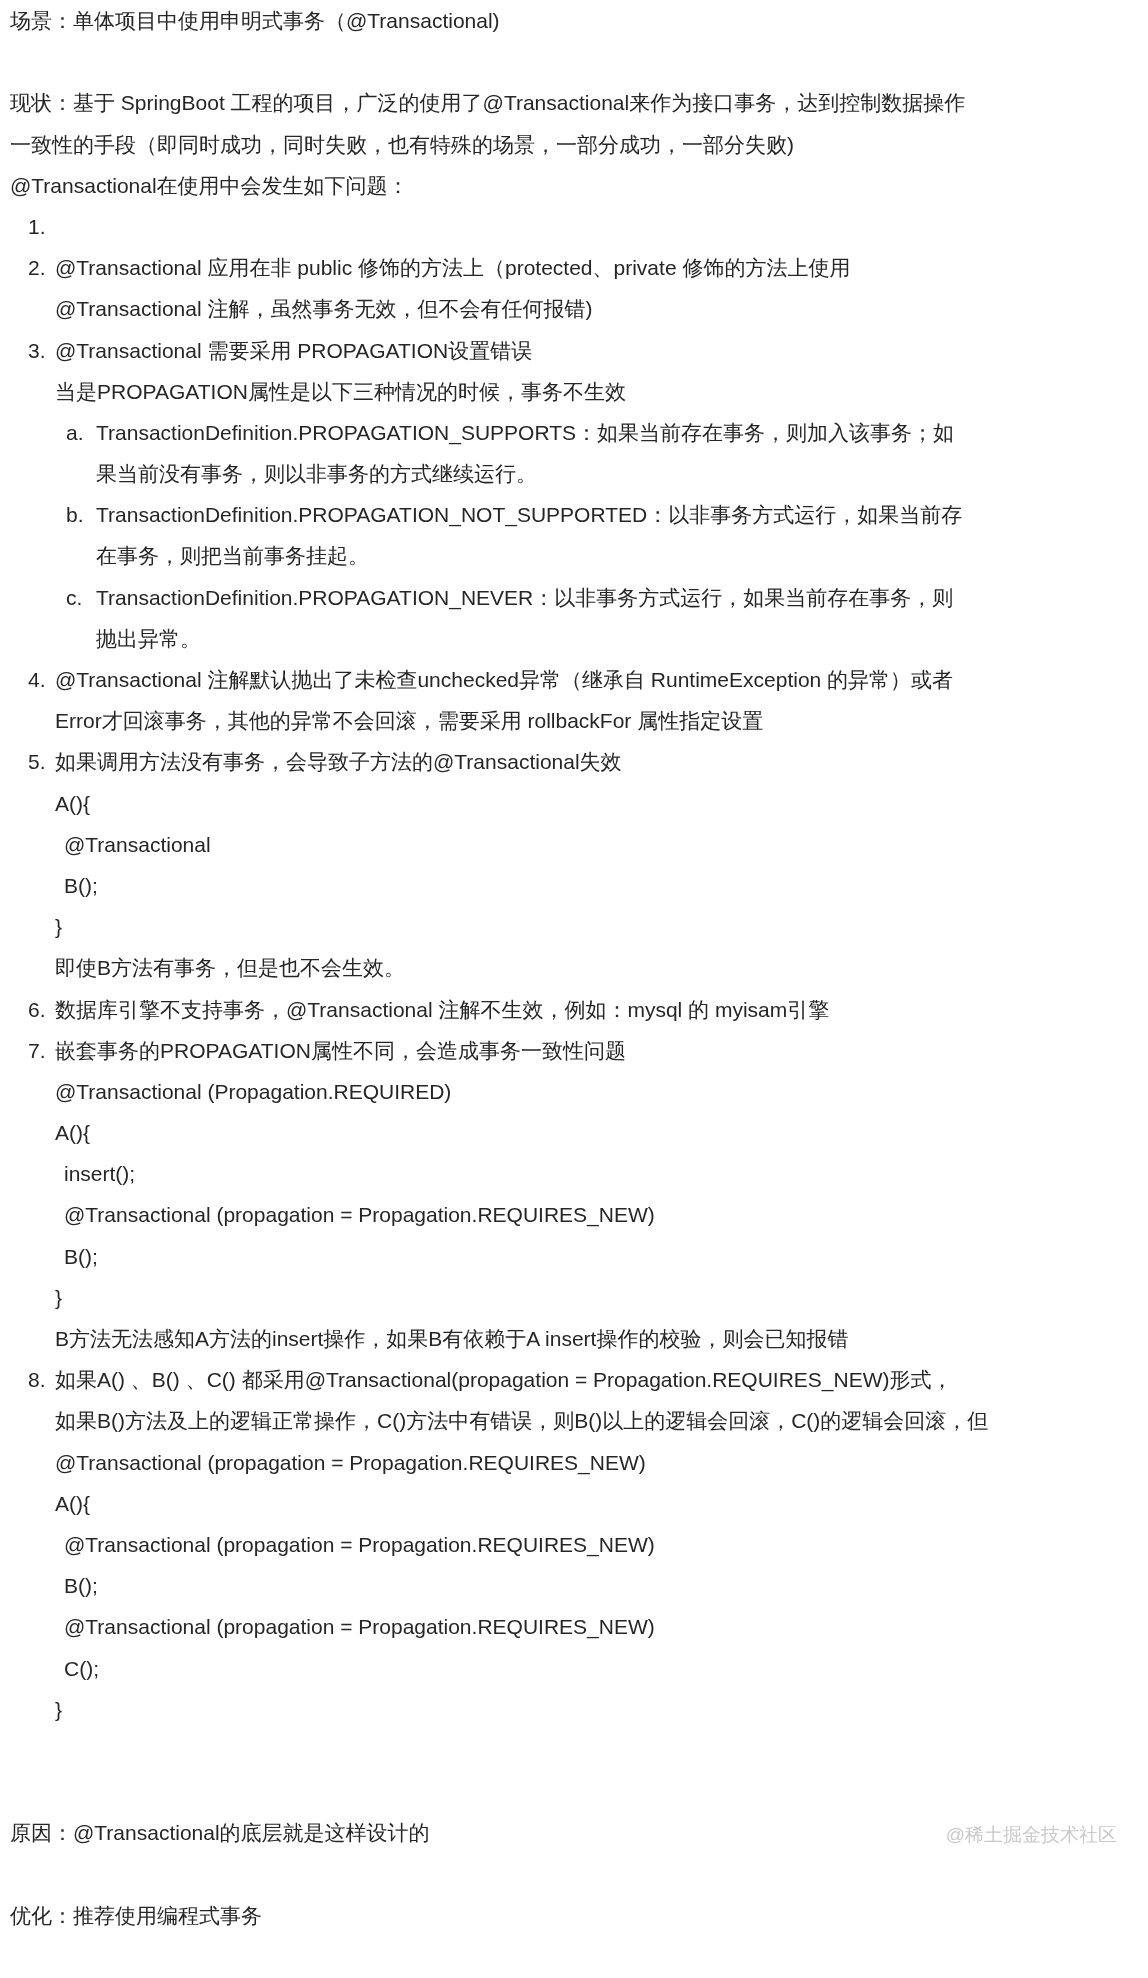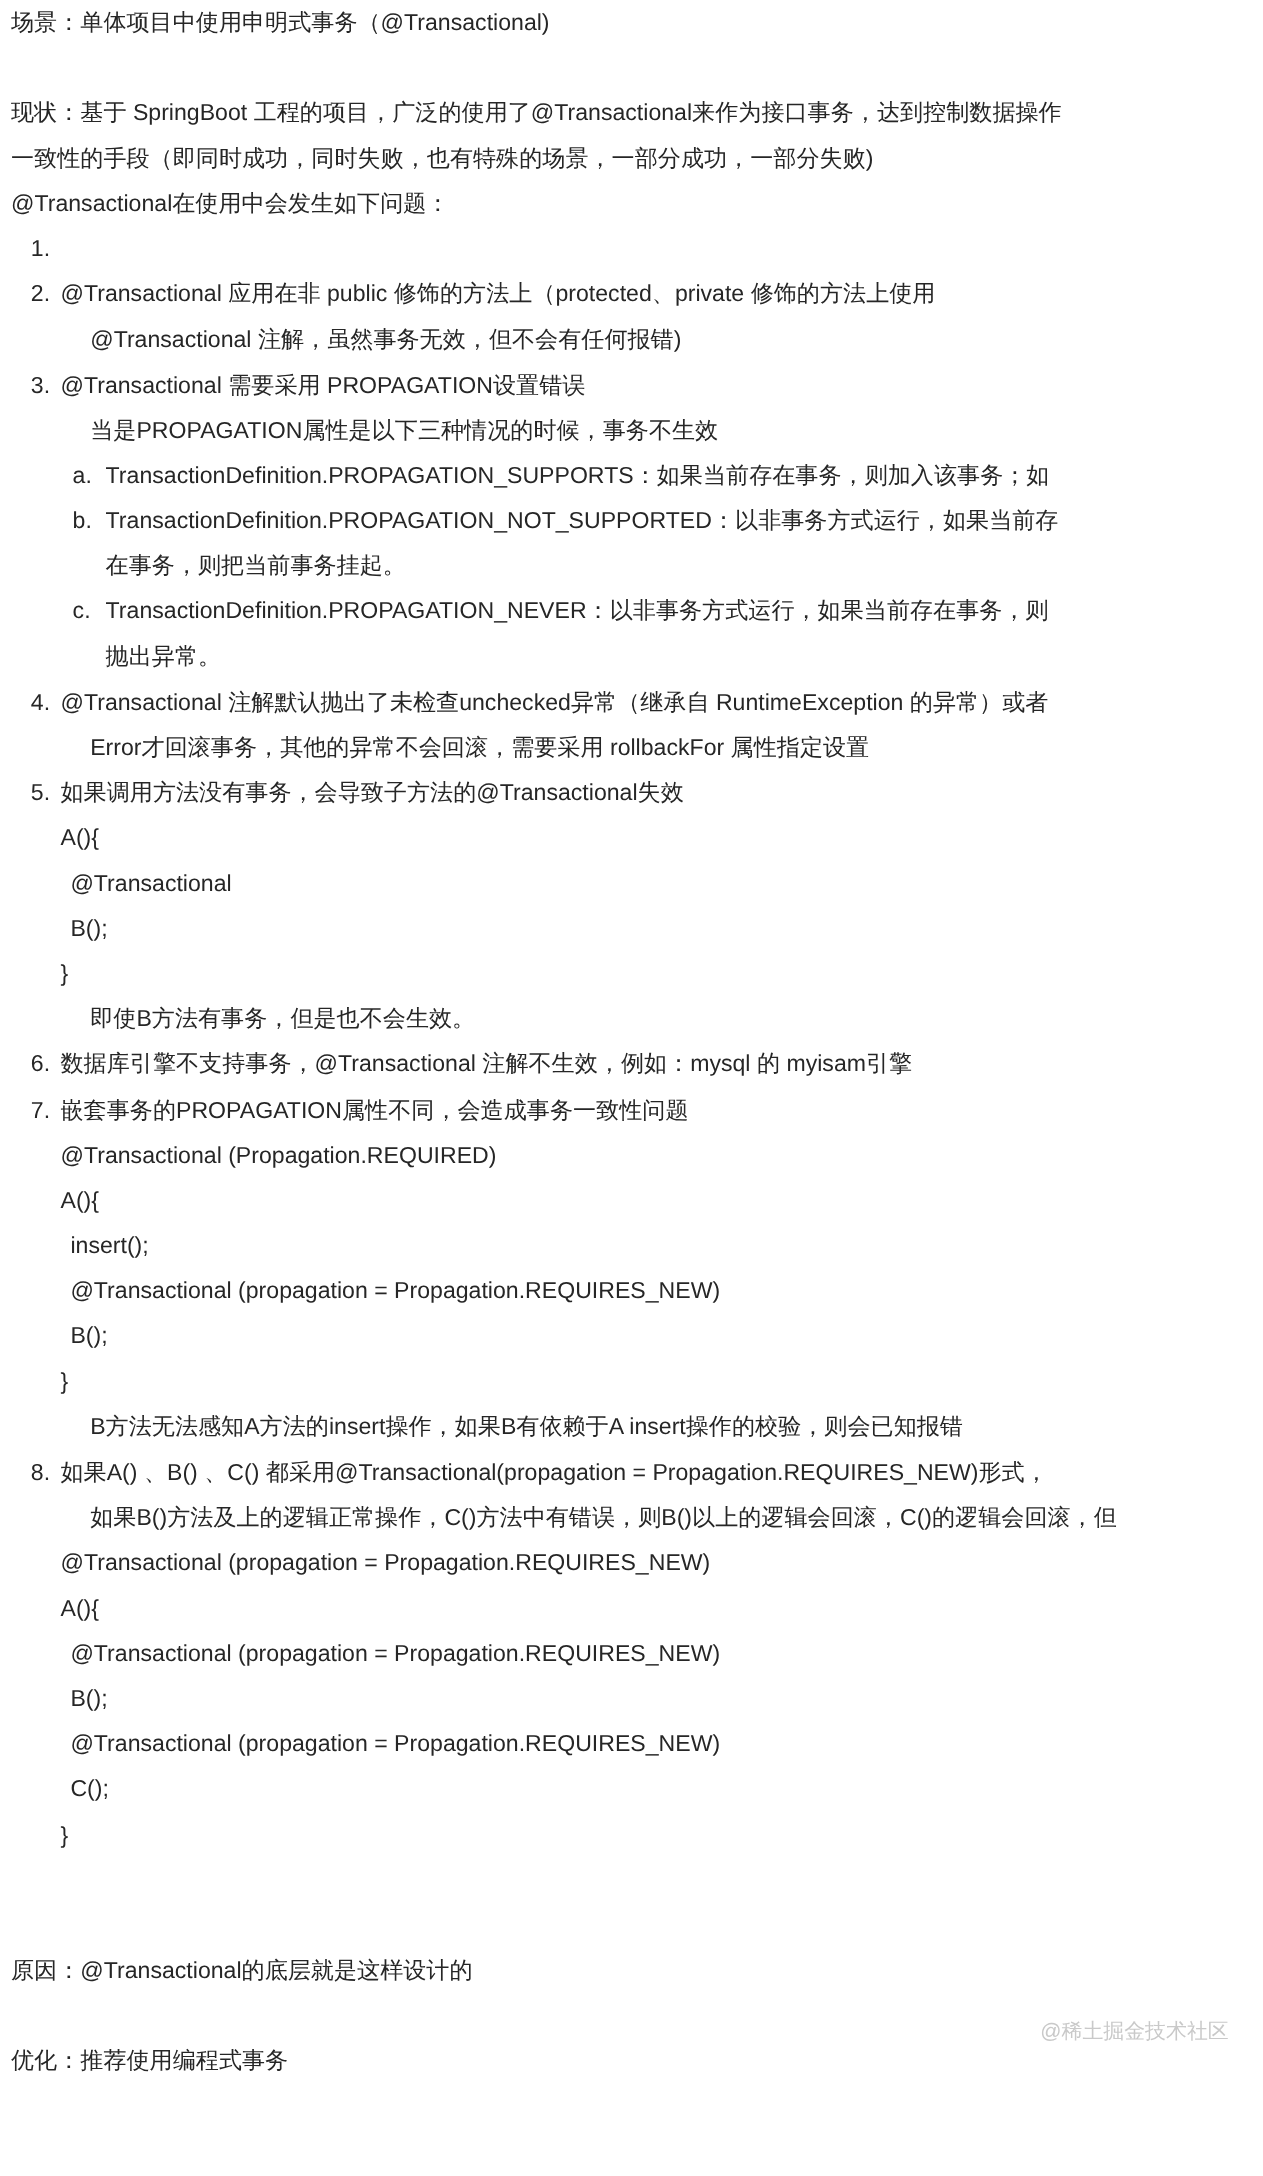--- a/index.html
+++ b/index.html
@@ -15,54 +15,54 @@
   }
   #doc-body { position: absolute; top: 0; left: 0; width: 984px; }
   .line {
     height: 41.2px;
     line-height: 41.2px;
     white-space: nowrap;
     position: relative;
   }
   .lv-root  { padding-left: 10px; }
   .lv-item  { padding-left: 55px; }
-  .lv-itemc { padding-left: 55px; margin-left: 27px; }
+  .lv-itemc { padding-left: 55px; }
   .lv-code1 { padding-left: 55px; }
   .lv-sub   { padding-left: 96px; }
   .lv-subc  { padding-left: 96px; }
   .lv-code2 { padding-left: 64px; }
   .lv-blank { }
   .marker { position: absolute; }
   .lv-item > .marker { left: 28px; }
   .lv-sub  > .marker { left: 66px; }
   .watermark {
     position: absolute;
     top: 1824px;
     right: 31px;
     font-size: 19px;
     line-height: 22px;
     color: #c9c9c9;
-    margin-top: 13px;
   }
 </style>
 </head>
 <body>
 
 <div id="doc-body">
     <div class="line lv-root"><span>场景：单体项目中使用申明式事务（@Transactional)</span></div>
     <div class="line lv-blank"><span>&nbsp;</span></div>
     <div class="line lv-root"><span>现状：基于 SpringBoot 工程的项目，广泛的使用了@Transactional来作为接口事务，达到控制数据操作</span></div>
     <div class="line lv-root"><span>一致性的手段（即同时成功，同时失败，也有特殊的场景，一部分成功，一部分失败)</span></div>
     <div class="line lv-root"><span>@Transactional在使用中会发生如下问题：</span></div>
     <div class="line lv-item"><span class="marker">1.</span></div>
     <div class="line lv-item"><span class="marker">2.</span><span>@Transactional 应用在非 public 修饰的方法上（protected、private 修饰的方法上使用</span></div>
     <div class="line lv-itemc"><span>@Transactional 注解，虽然事务无效，但不会有任何报错)</span></div>
     <div class="line lv-item"><span class="marker">3.</span><span>@Transactional 需要采用 PROPAGATION设置错误</span></div>
     <div class="line lv-itemc"><span>当是PROPAGATION属性是以下三种情况的时候，事务不生效</span></div>
     <div class="line lv-sub"><span class="marker">a.</span><span>TransactionDefinition.PROPAGATION_SUPPORTS：如果当前存在事务，则加入该事务；如</span></div>
+    <div class="line lv-subc"><span>果当前没有事务，则以非事务的方式继续运行。</span></div>
     <div class="line lv-sub"><span class="marker">b.</span><span>TransactionDefinition.PROPAGATION_NOT_SUPPORTED：以非事务方式运行，如果当前存</span></div>
     <div class="line lv-subc"><span>在事务，则把当前事务挂起。</span></div>
     <div class="line lv-sub"><span class="marker">c.</span><span>TransactionDefinition.PROPAGATION_NEVER：以非事务方式运行，如果当前存在事务，则</span></div>
     <div class="line lv-subc"><span>抛出异常。</span></div>
     <div class="line lv-item"><span class="marker">4.</span><span>@Transactional 注解默认抛出了未检查unchecked异常（继承自 RuntimeException 的异常）或者</span></div>
     <div class="line lv-itemc"><span>Error才回滚事务，其他的异常不会回滚，需要采用 rollbackFor 属性指定设置</span></div>
     <div class="line lv-item"><span class="marker">5.</span><span>如果调用方法没有事务，会导致子方法的@Transactional失效</span></div>
     <div class="line lv-code1"><span>A(){</span></div>
     <div class="line lv-code2"><span>@Transactional</span></div>
     <div class="line lv-code2"><span>B();</span></div>

